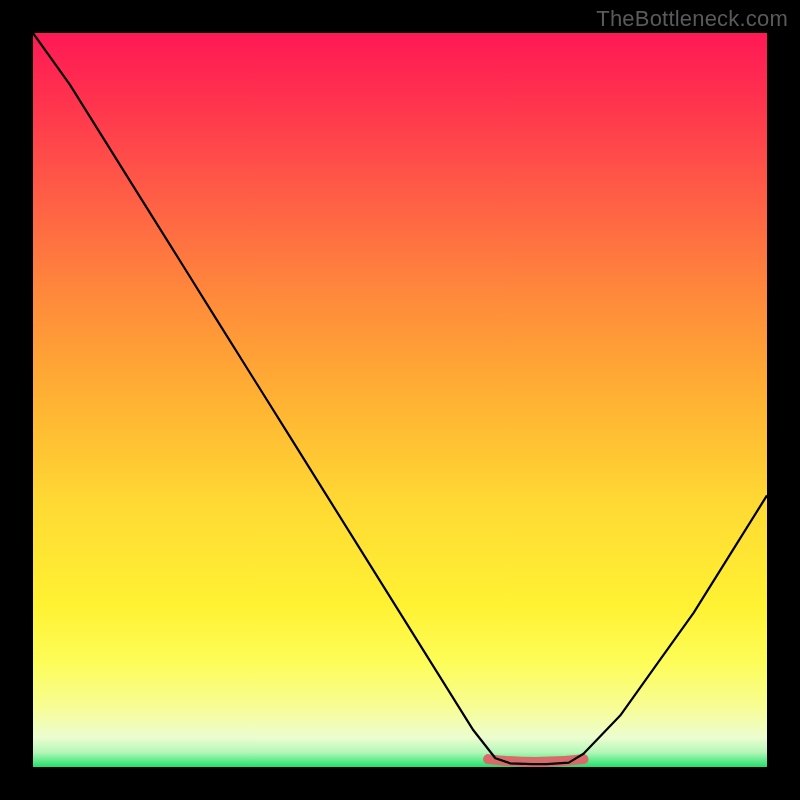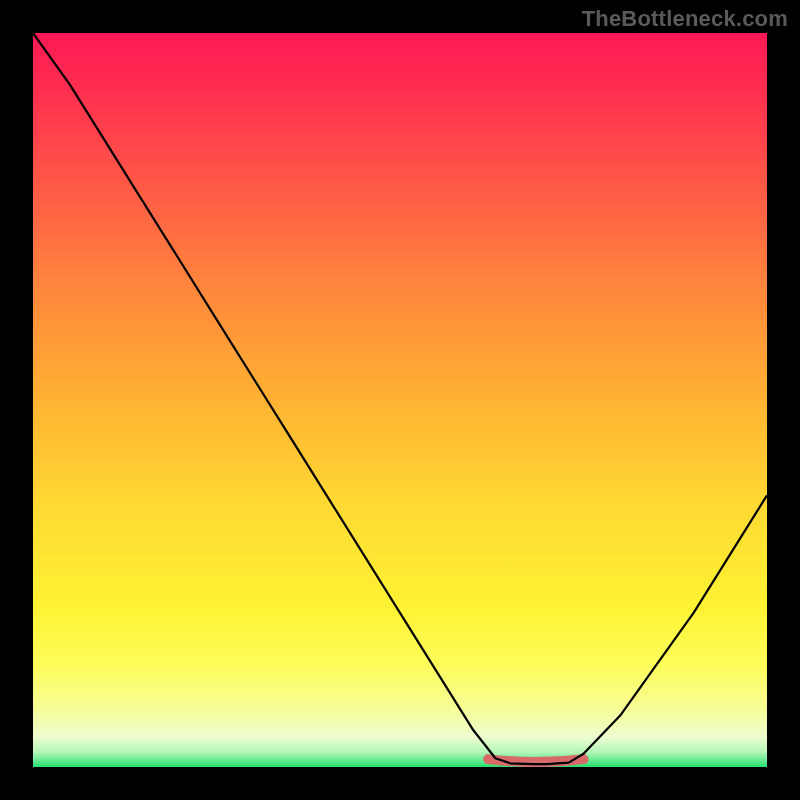--- a/index.html
+++ b/index.html
@@ -15,21 +15,21 @@
     width: 800px;
     height: 800px;
     background: #000;
   }
   .watermark {
     position: absolute;
     top: 6px;
     right: 12px;
     color: #5a5a5a;
     font-size: 22px;
-    font-weight: bold;
+    font-weight: normal;
     letter-spacing: 0.2px;
     z-index: 10;
   }
   .plot {
     position: absolute;
     left: 33px;
     top: 33px;
     width: 734px;
     height: 734px;
     overflow: hidden;

